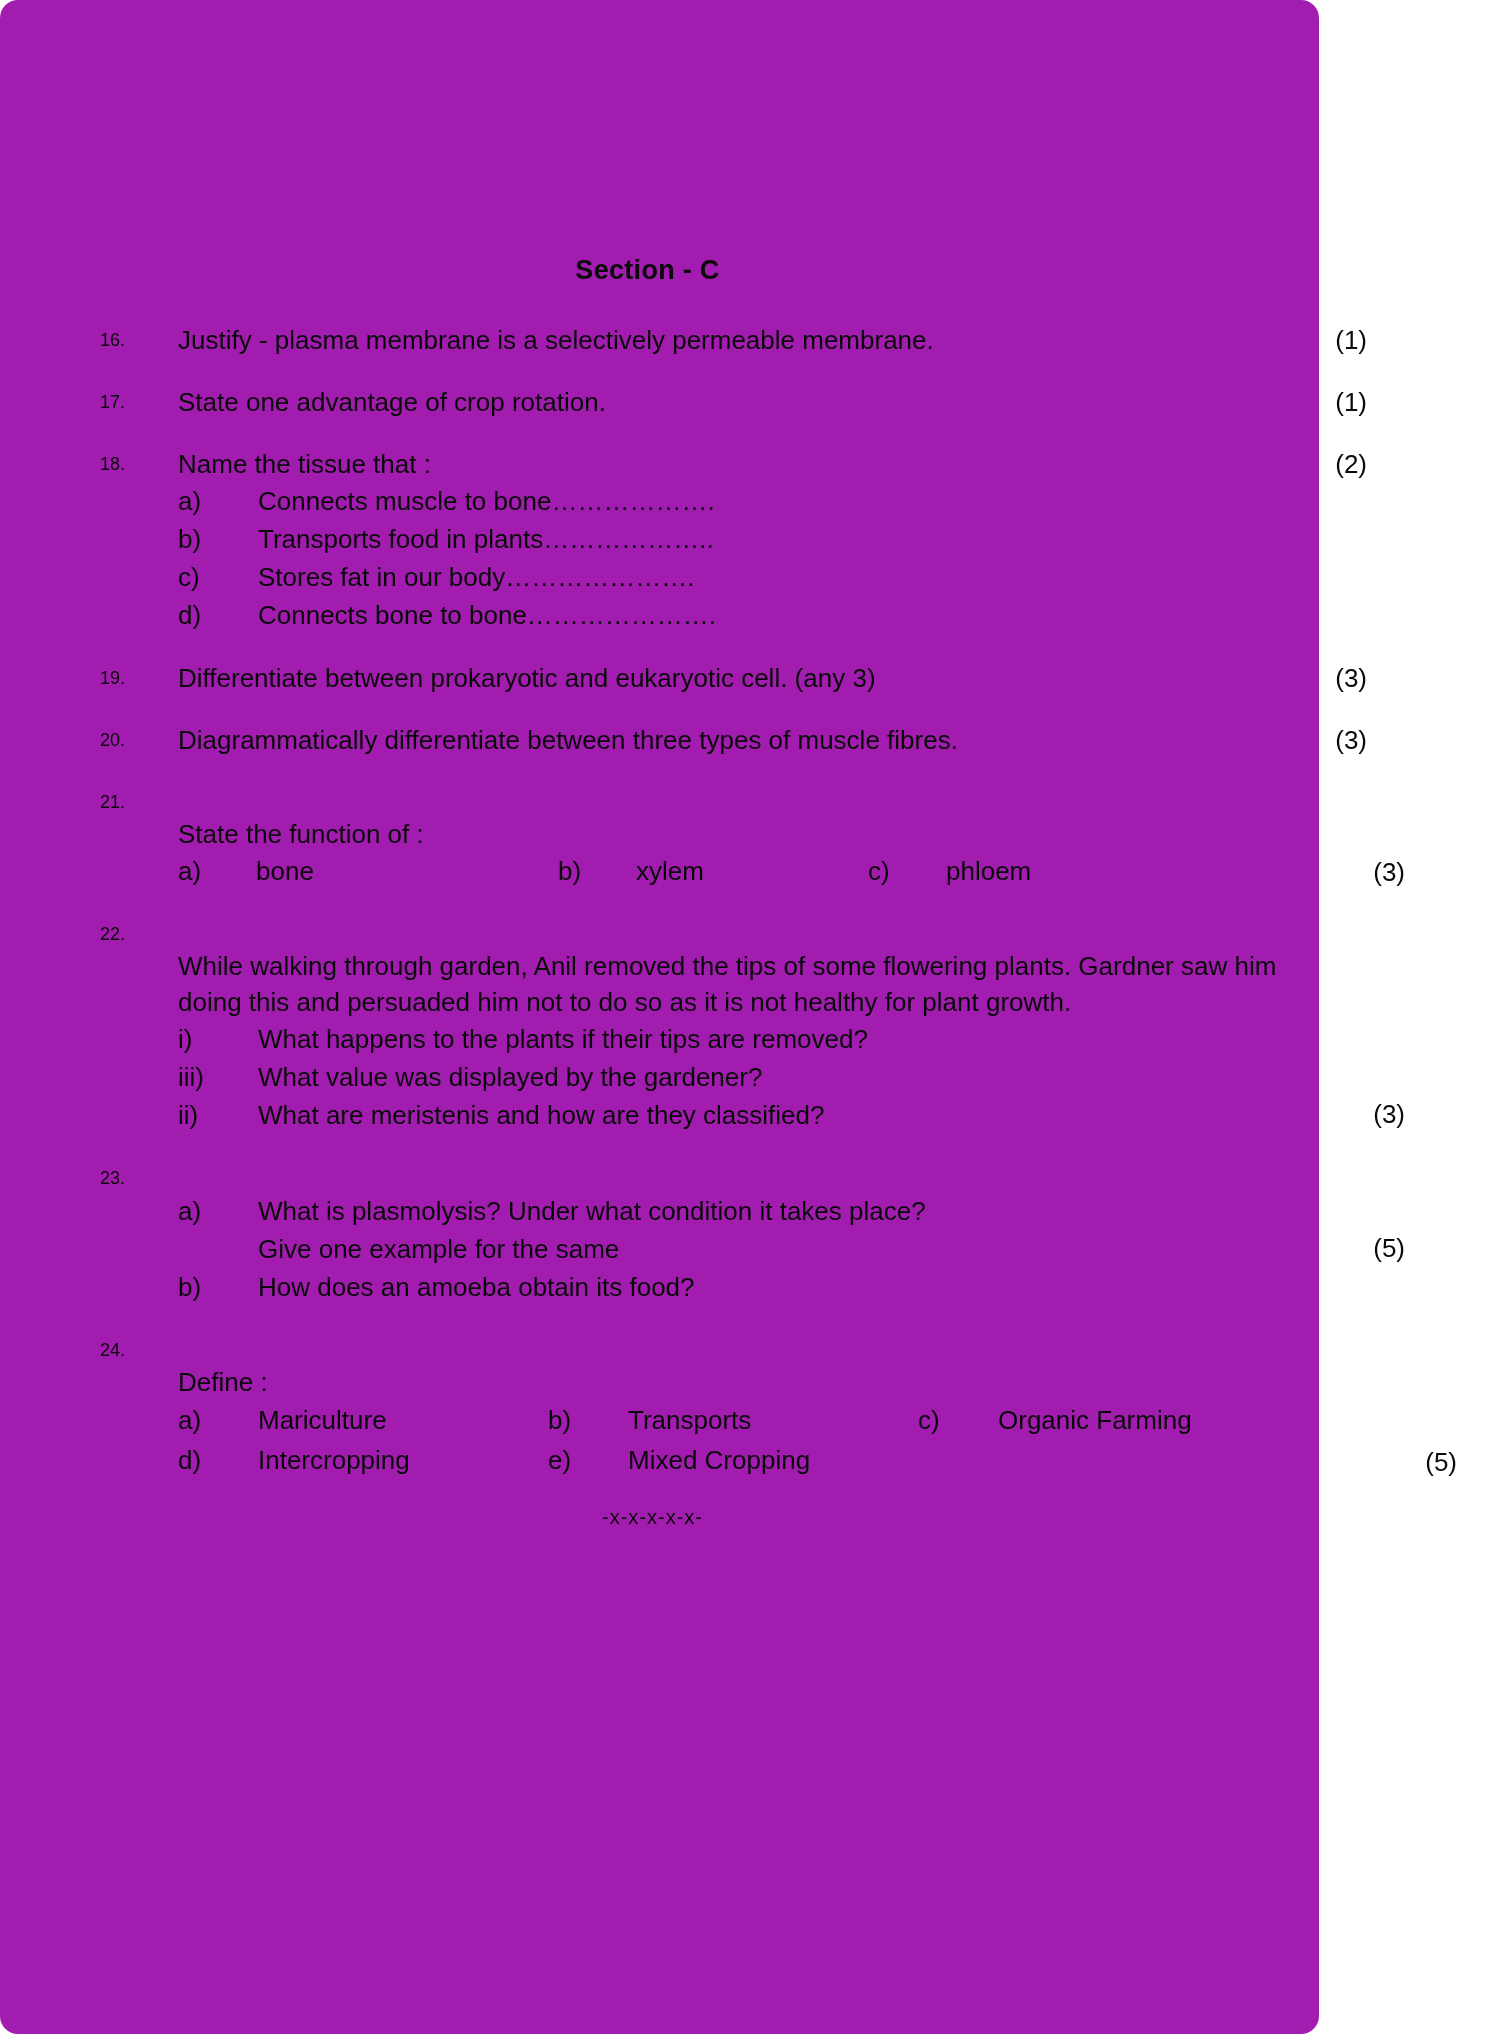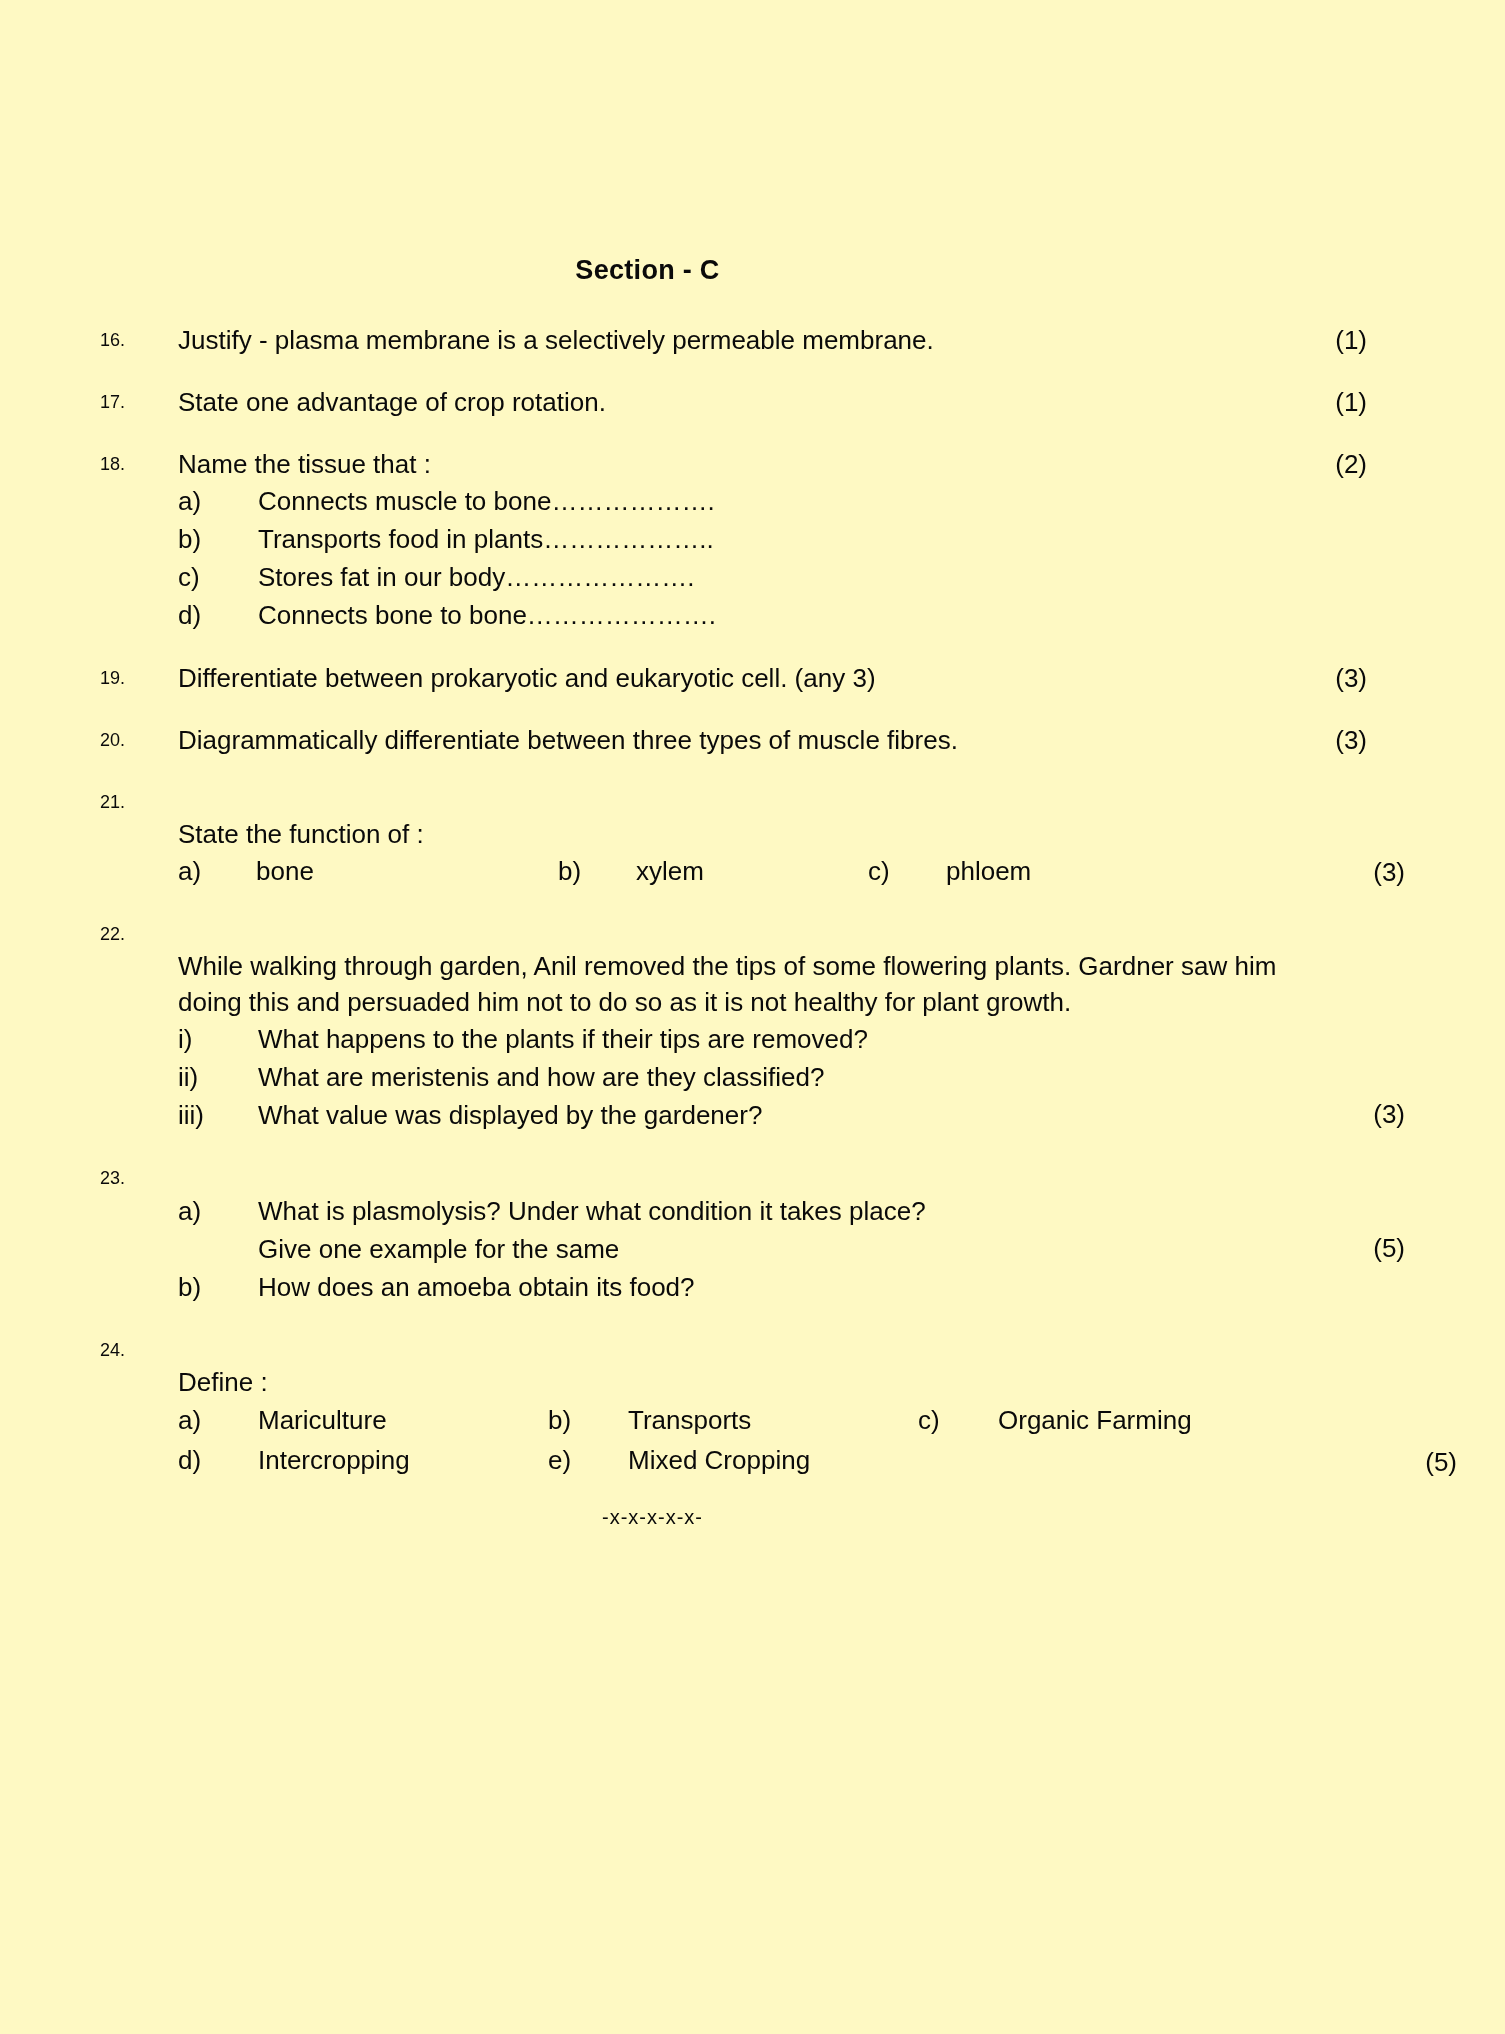--- a/index.html
+++ b/index.html
@@ -11,23 +11,24 @@
     width: 1505px;
     height: 2034px;
     font-family: "Liberation Sans", sans-serif;
     color: #0a0a0a;
     position: relative;
     overflow: hidden;
   }
   .page {
     position: absolute;
     left: 0; top: 0;
-    width: 1505px;
+    width: 1319px;
     height: 2034px;
-    background: #fef9c3;
+    background: #a21caf;
+    border-radius: 18px;
   }
   .sheet {
     position: absolute;
     left: 100px;
     top: 255px;
     width: 1305px;
   }
   .section-title {
     text-align: center;
     font-weight: bold;
@@ -195,26 +196,26 @@
     <div class="qrow">
       <div class="qnum">22.</div>
       <div class="qbody body-rel">
         <div class="qline q22-para">While walking through garden, Anil removed the tips of some flowering plants. Gardner saw him doing this and persuaded him not to do so as it is not healthy for plant growth.</div>
         <div class="sublist">
           <div class="subitem">
             <span class="sublabel">i)</span>
             <span class="subtext">What happens to the plants if their tips are removed?</span>
           </div>
           <div class="subitem">
+            <span class="sublabel">iii)</span>
+            <span class="subtext">What value was displayed by the gardener?</span>
+          </div>
+          <div class="subitem">
             <span class="sublabel">ii)</span>
             <span class="subtext">What are meristenis and how are they classified?</span>
-          </div>
-          <div class="subitem">
-            <span class="sublabel">iii)</span>
-            <span class="subtext">What value was displayed by the gardener?</span>
           </div>
         </div>
         <div class="marks-abs" style="bottom:2px; right:-108px;">(3)</div>
       </div>
       <div class="qmarks blank">&nbsp;</div>
     </div>
 
     <div class="qrow">
       <div class="qnum">23.</div>
       <div class="qbody body-rel">

